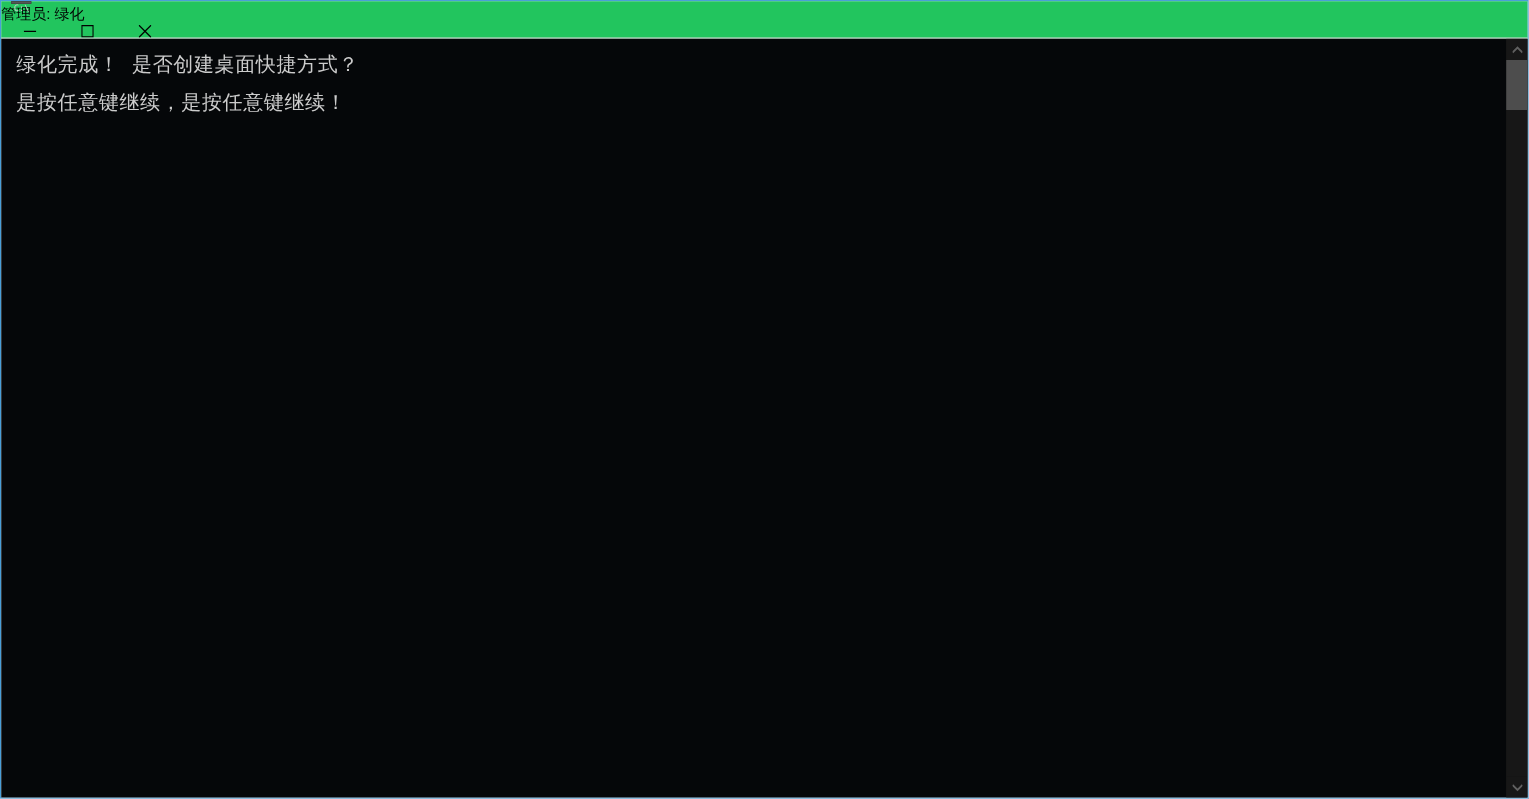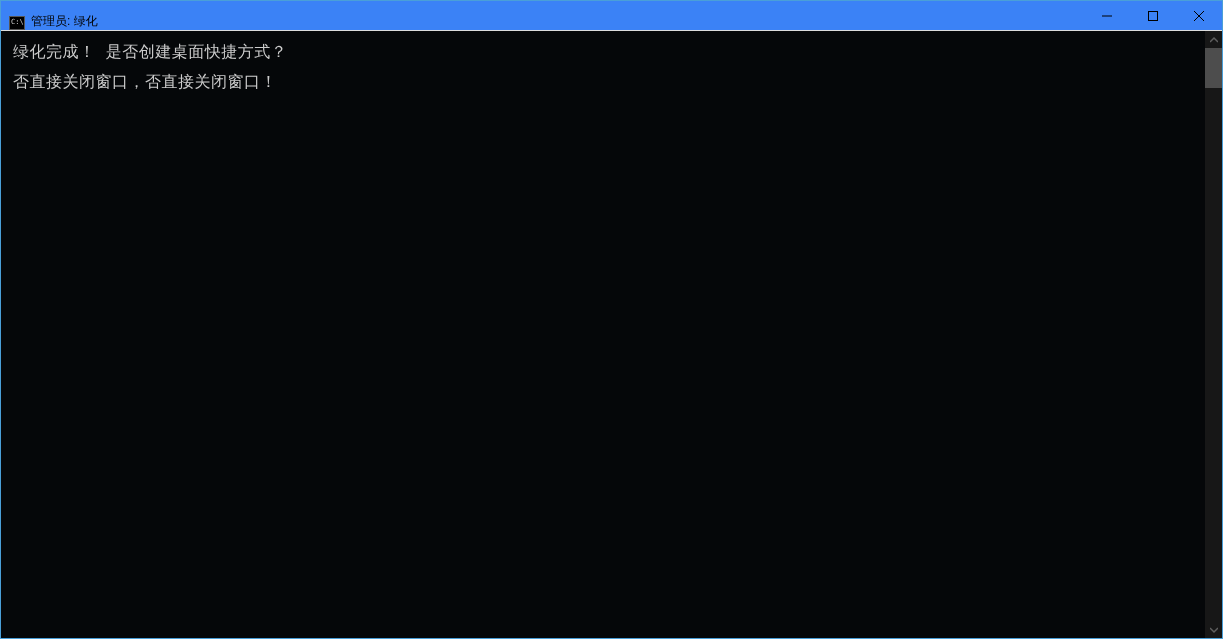--- a/index.html
+++ b/index.html
@@ -20,25 +20,26 @@
       width: 100%;
       height: 100%;
       border: 1px solid #4a9fd8;
       display: flex;
       flex-direction: column;
       background: #ffffff;
     }
     
     .titlebar {
       height: 30px;
-      background: #3b82f6;
+      background: #22c55e;
       display: flex;
-      align-items: flex-end;
+      align-items: flex-start;
       border-bottom: 1px solid #dddddd;
       flex-shrink: 0;
+      flex-direction: column;
     }
     
     .titlebar-icon {
       width: 16px;
       height: 14px;
       margin-left: 8px;
       margin-right: 6px;
       background: #000000;
       position: relative;
       border: 1px solid #555;
@@ -164,21 +165,21 @@
           <line x1="0" y1="0" x2="10" y2="10" stroke="#000000" stroke-width="1"></line>
           <line x1="10" y1="0" x2="0" y2="10" stroke="#000000" stroke-width="1"></line>
         </svg>
       </div>
     </div>
   </div>
 
   <div class="console-area">
     <div class="console-content">
       <div class="console-line">绿化完成！ 是否创建桌面快捷方式？</div>
-      <div class="console-line">否直接关闭窗口，否直接关闭窗口！</div>
+      <div class="console-line">是按任意键继续，是按任意键继续！</div>
     </div>
 
     <div class="scrollbar">
       <div class="scroll-arrow">
         <svg viewBox="0 0 8 8">
           <path d="M 0 6 L 4 2 L 8 6" fill="none" stroke="#606060" stroke-width="1.5"></path>
         </svg>
       </div>
       <div class="scroll-track">
         <div class="scroll-thumb"></div>

